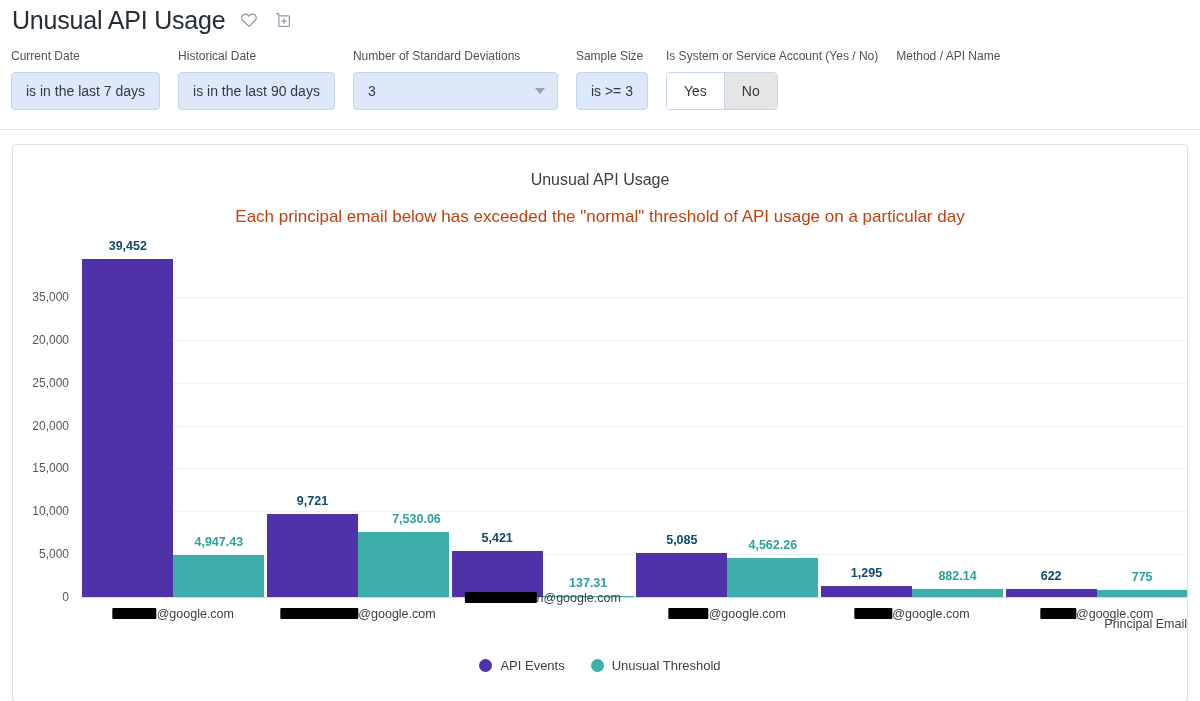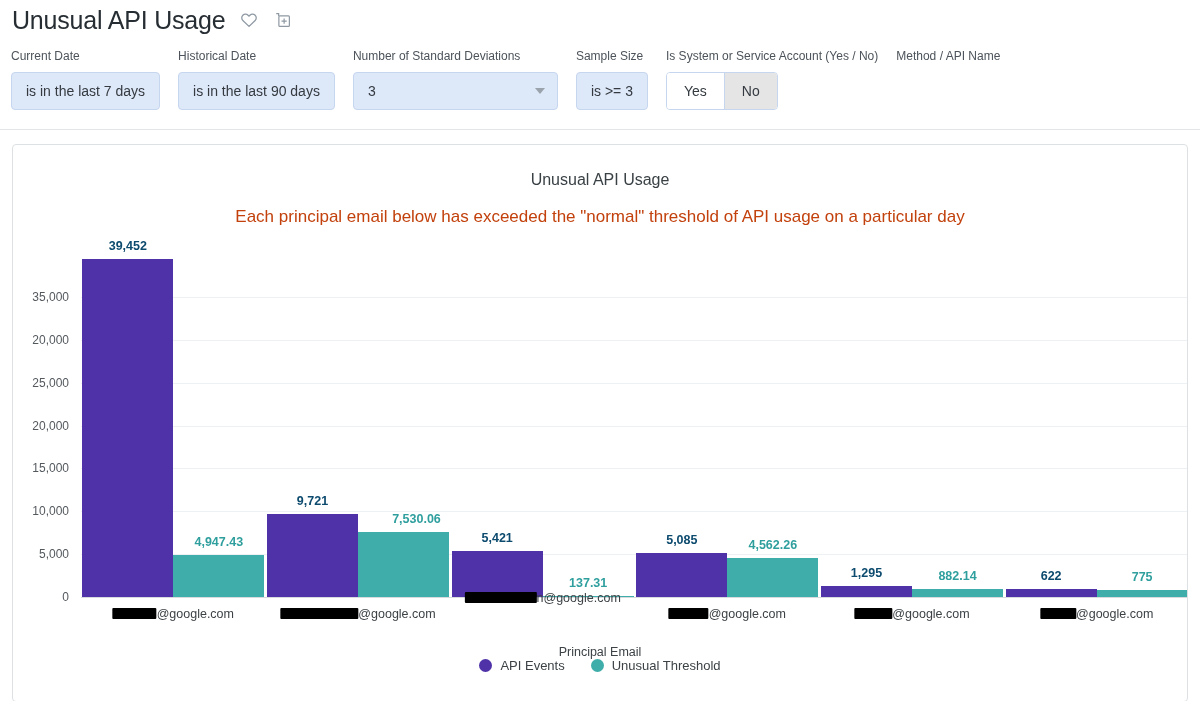--- a/index.html
+++ b/index.html
@@ -331,21 +331,21 @@
         <div class="bar thr" style="left: 899px; width: 91px; height: 7.5612px; bottom: 106px;"></div>
         <div class="barlabel thr" style="left: 899px; width: 91px; top: 424.439px;">882.14</div>
         <div class="xtick" style="left: 899px; top: 462px;"><span class="redact" style="width: 38px;"></span><span>@google.com</span></div>
         <div class="bar api" style="left: 992.667px; width: 91px; height: 8.37429px; bottom: 106px;"></div>
         <div class="barlabel api" style="left: 992.667px; width: 91px; top: 423.626px;">622</div>
         <div class="bar thr" style="left: 1083.67px; width: 91px; height: 6.64286px; bottom: 106px;"></div>
         <div class="barlabel thr" style="left: 1083.67px; width: 91px; top: 425.357px;">775</div>
         <div class="xtick" style="left: 1083.67px; top: 462px;"><span class="redact" style="width: 36px;"></span><span>@google.com</span></div>
       </div>
 
-    <div class="xaxis-title" style="top:500px;">Principal Email</div>
+    <div class="xaxis-title" style="top:472px;text-align:right;">Principal Email</div>
 
     <div class="legend" style="top:513px;" id="legend-root">
         <div class="legend-item">
           <span class="swatch" style="background: rgb(79, 50, 168);"></span>
           <span>API Events</span>
         </div>
         <div class="legend-item">
           <span class="swatch" style="background: rgb(63, 173, 169);"></span>
           <span>Unusual Threshold</span>
         </div>

